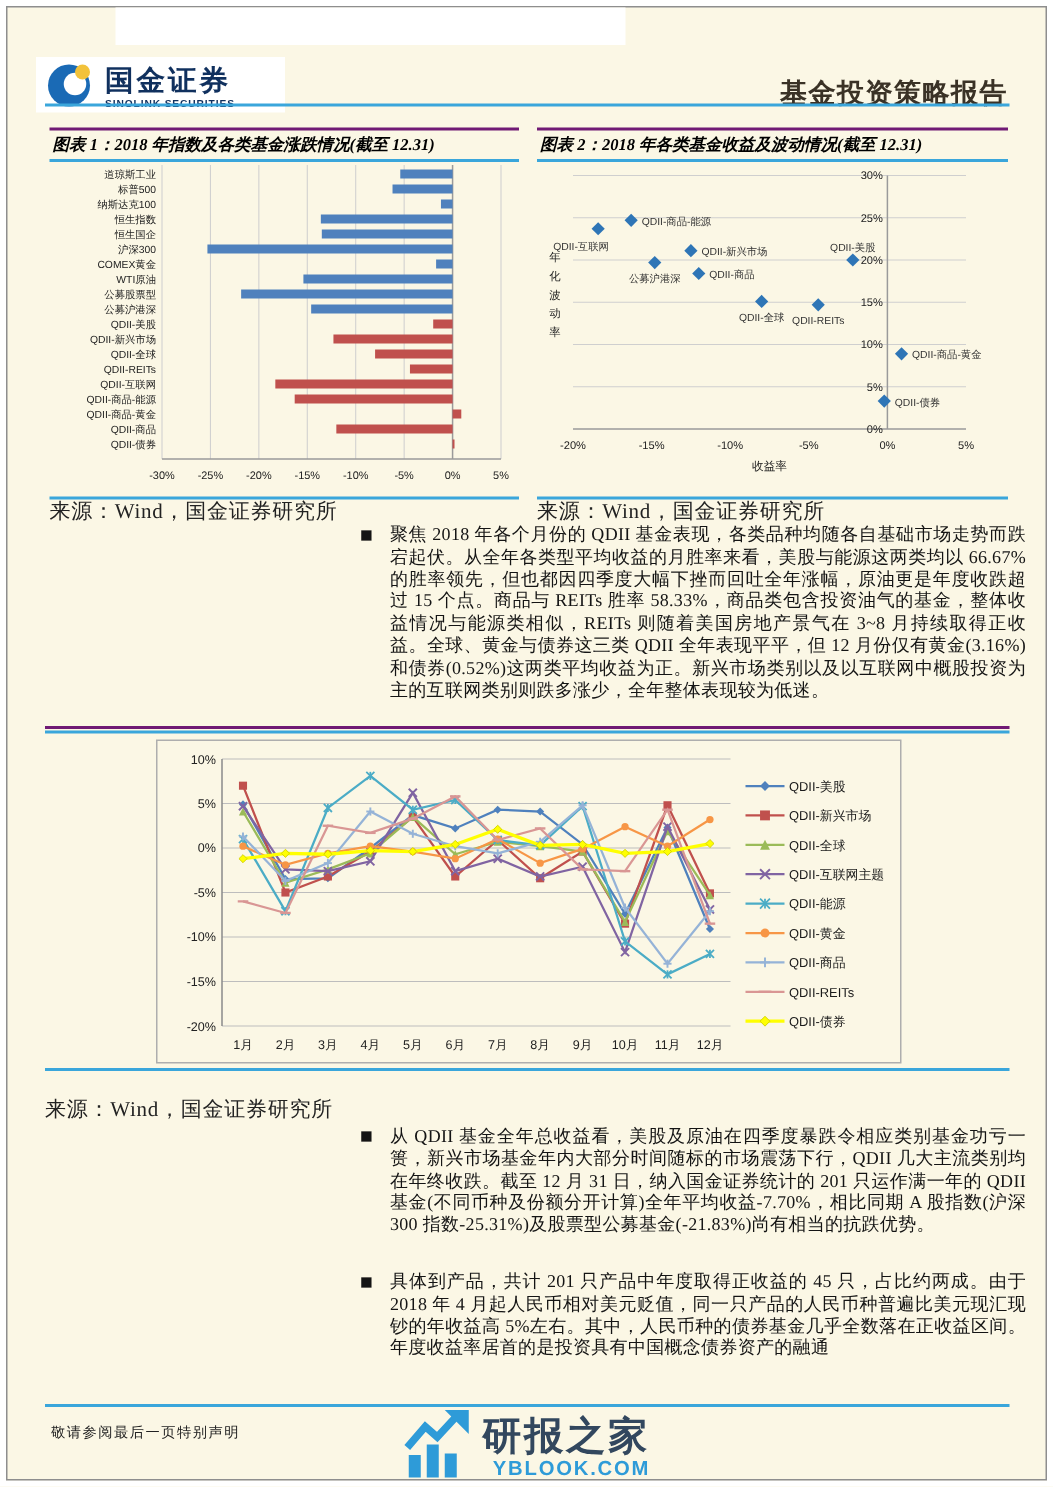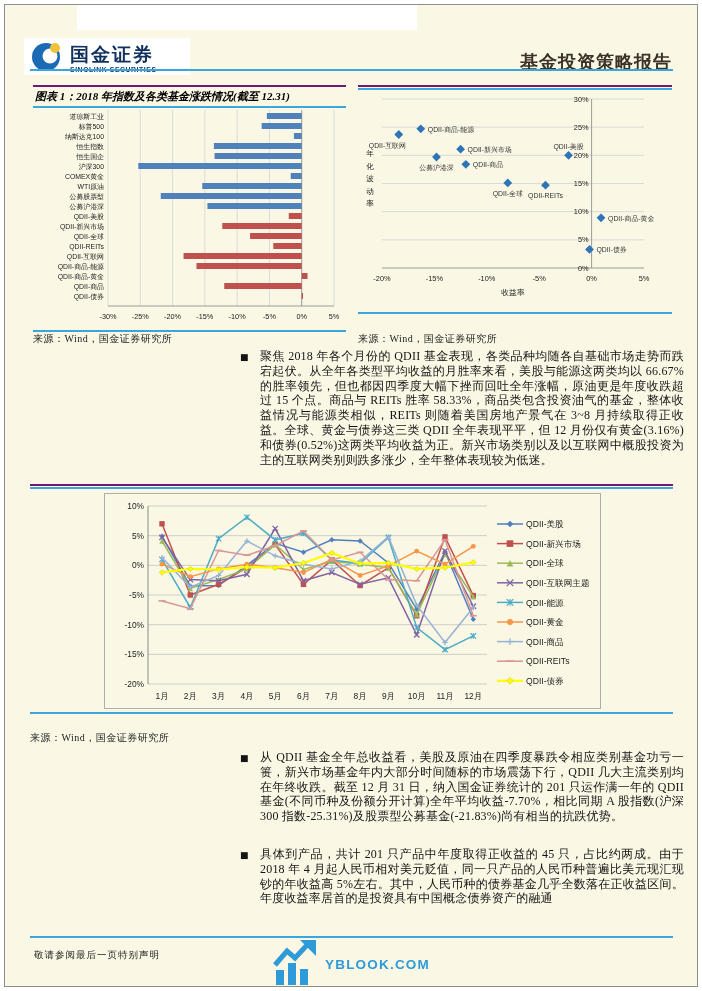--- a/index.html
+++ b/index.html
@@ -12,21 +12,21 @@
   .logo-block{position:absolute;left:30px;top:40px;display:flex;align-items:center;gap:6px;}
   .brand-col{display:flex;flex-direction:column;line-height:1;}
   .brand-cn{font-family:"Liberation Sans",sans-serif;font-weight:bold;font-size:19px;color:#10305e;letter-spacing:2px;}
   .brand-en{font-family:"Liberation Sans",sans-serif;font-weight:bold;font-size:6.8px;color:#10305e;letter-spacing:0.6px;margin-top:3px;}
   .report-type{position:absolute;right:30px;top:50px;font-size:18px;color:#3a3226;font-weight:bold;letter-spacing:1px;}
   .hr-blue{position:absolute;left:30px;width:643px;height:2px;background:#3aa6db;}
   
   .figbox{position:absolute;border-top:2px solid #701a75;border-bottom:2px solid #3aa6db;background:transparent;}
   .fig-title{font-size:11px;font-weight:bold;font-style:italic;color:#000;padding:2px 1px 1px 2px;white-space:nowrap;}
   .fig-underline{height:2px;background:#3aa6db;margin-top:1px;}
-  .source{position:absolute;font-size:10px;color:#222;letter-spacing:0.5px;}
+  .source{position:absolute;font-size:14px;color:#222;letter-spacing:0.5px;}
   
   .para{position:absolute;width:446px;font-size:12px;line-height:14.8px;color:#141414;
         text-align:justify;padding-left:22px;box-sizing:border-box;letter-spacing:0.2px;}
   .bullet{position:absolute;left:2px;top:1px;font-size:9px;color:#141414;font-family:"DejaVu Sans",sans-serif;}
   
   .inner-box{margin:4px 0 0 74px;width:497px;height:216px;border:1px solid #aeaeae;box-sizing:border-box;}
   
   .disclaimer{position:absolute;left:34px;top:949px;font-size:9.5px;color:#222;letter-spacing:1px;}
   .watermark{position:absolute;left:50%;top:938px;transform:translateX(-50%);
              display:flex;align-items:center;gap:7px;}
@@ -115,20 +115,21 @@
       <rect x="268.7142857142857" y="165" width="5.811428571428564" height="6" fill="#C0504D"></rect>
       <text x="71" y="180.6" font-size="6.9" text-anchor="end" fill="#222">QDII-商品</text>
       <rect x="191.22857142857143" y="175" width="77.4857142857143" height="6" fill="#C0504D"></rect>
       <text x="71" y="190.6" font-size="6.9" text-anchor="end" fill="#222">QDII-债券</text>
       <rect x="268.7142857142857" y="185" width="1.2914285714285256" height="6" fill="#C0504D"></rect>
     </svg>
 </div>
 <div class="source" style="left:33px;top:332px;">来源：Wind，国金证券研究所</div>
 
 <div class="figbox" style="left:358px;top:85px;width:314px;">
+  <div class="fig-title">图表 2：2018 年各类基金收益及波动情况(截至 12.31)</div>
   <div class="fig-underline"></div>
   <svg id="fig2-svg" width="310" height="218" viewBox="0 0 310 218">
       <line x1="24" y1="178" x2="286" y2="178" stroke="#9a9a9a" stroke-width="1"></line>
       <text x="230.6" y="180.6" font-size="7.4" text-anchor="end" fill="#222">0%</text>
       <line x1="24" y1="149.83333333333334" x2="286" y2="149.83333333333334" stroke="#cfcfcf" stroke-width="0.7"></line>
       <text x="230.6" y="152.43333333333334" font-size="7.4" text-anchor="end" fill="#222">5%</text>
       <line x1="24" y1="121.66666666666666" x2="286" y2="121.66666666666666" stroke="#cfcfcf" stroke-width="0.7"></line>
       <text x="230.6" y="124.26666666666665" font-size="7.4" text-anchor="end" fill="#222">10%</text>
       <line x1="24" y1="93.5" x2="286" y2="93.5" stroke="#cfcfcf" stroke-width="0.7"></line>
       <text x="230.6" y="96.1" font-size="7.4" text-anchor="end" fill="#222">15%</text>
@@ -424,15 +425,16 @@
   <span>
     <svg width="46" height="48" viewBox="0 0 46 48">
       <rect x="4" y="32" width="8" height="15" fill="#2e9bd8"></rect>
       <rect x="16" y="25" width="8" height="22" fill="#2e9bd8"></rect>
       <rect x="28" y="31" width="8" height="16" fill="#2e9bd8"></rect>
       <path d="M3 27 L15 13 L23 20 L36 6" stroke="#2e9bd8" stroke-width="5" fill="none"></path>
       <polygon points="28,2 44,2 44,18" fill="#2e9bd8"></polygon>
     </svg>
   </span>
   <span class="wm-col">
+    <span class="wm-cn">研报之家</span>
     <span class="wm-en">YBLOOK.COM</span>
   </span>
 </div>
 
 </body></html>

